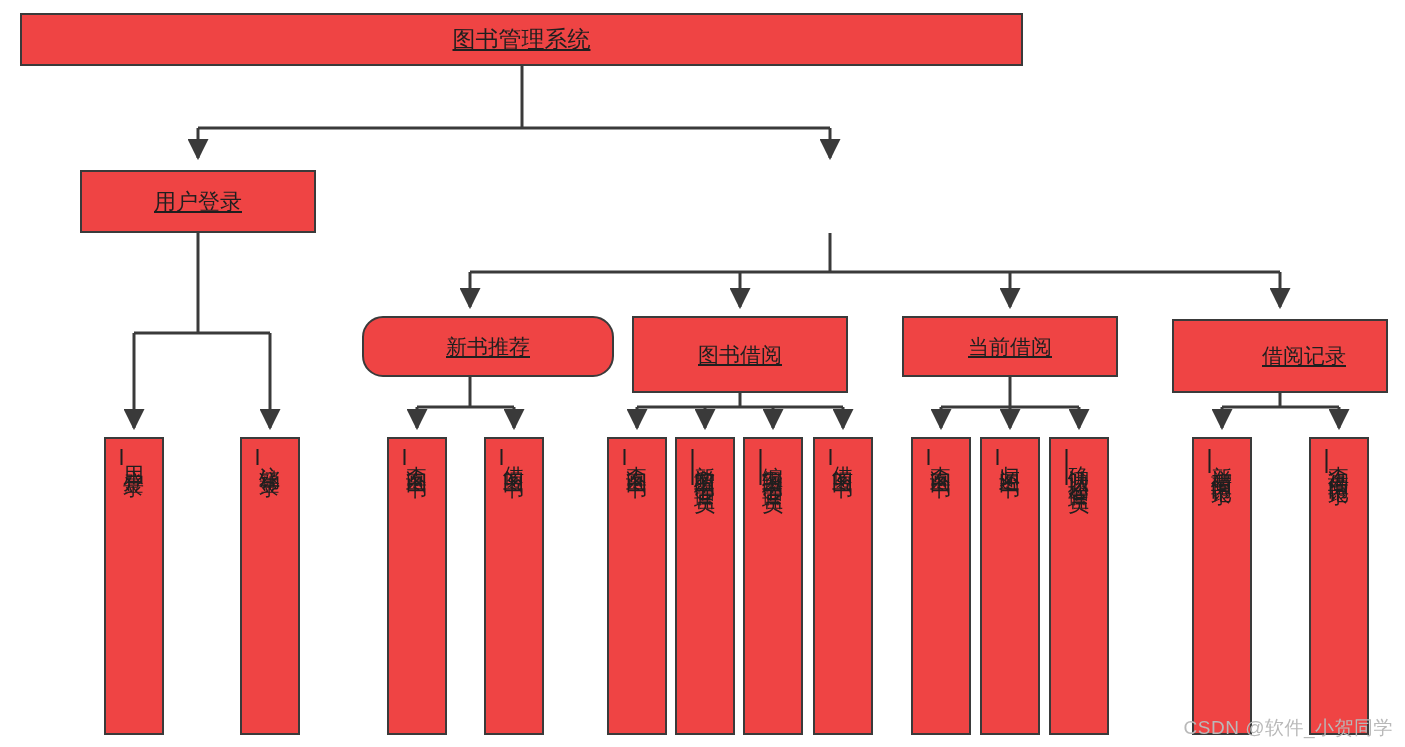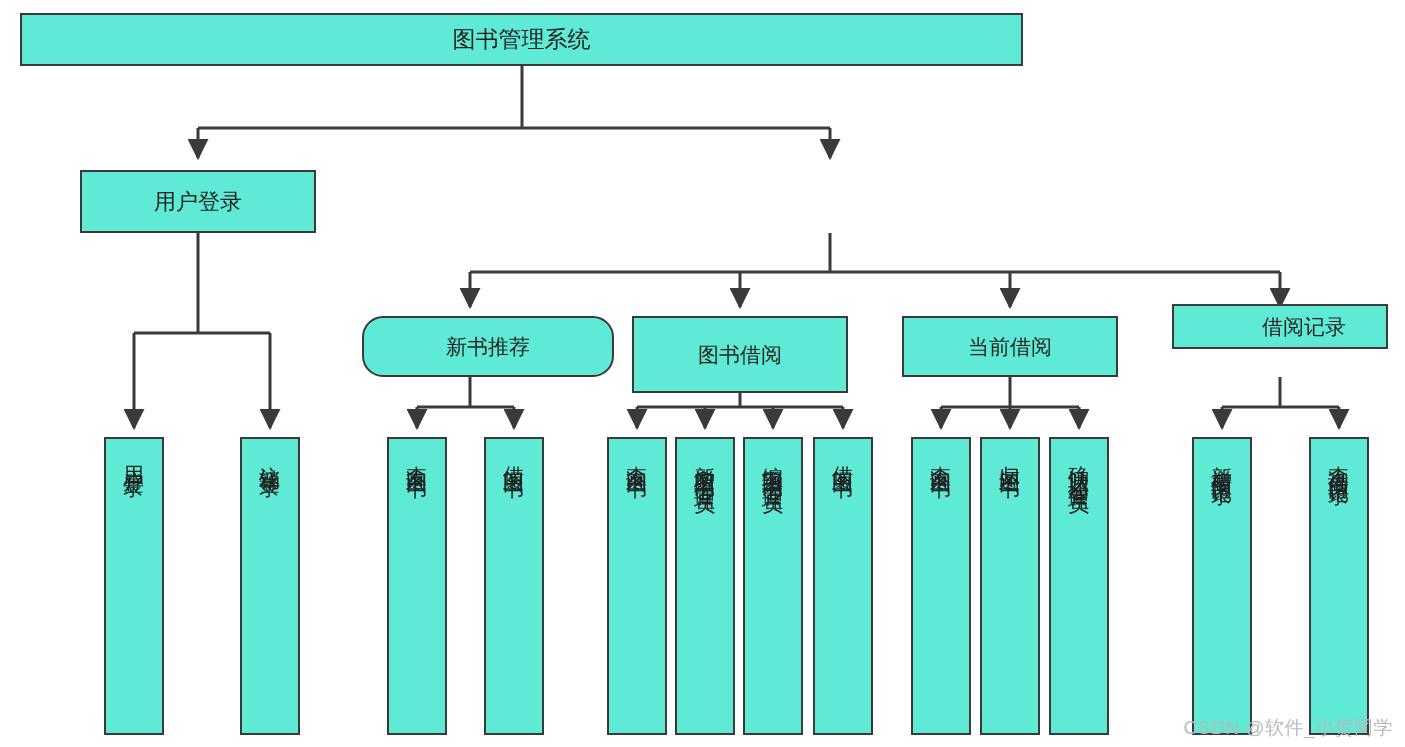--- a/index.html
+++ b/index.html
@@ -21,26 +21,27 @@
     position: absolute;
     left: 0;
     top: 0;
     width: 1405px;
     height: 747px;
     pointer-events: none;
   }
   .node {
     position: absolute;
     box-sizing: border-box;
-    background: #5eead4;
+    background: #ef4444;
     border: 2.5px solid #3a3a3a;
     display: flex;
     align-items: center;
     justify-content: center;
     color: #1f1f1f;
+    text-decoration: underline;
   }
   .node.root { font-size: 23px; }
   .node.lvl2 { font-size: 22px; }
   .node.lvl3 { font-size: 21px; }
   .node.leaf {
     font-size: 21px;
     align-items: flex-start;
     justify-content: center;
     padding-top: 10px;
   }
@@ -127,21 +128,21 @@
 
   <div class="node lvl3" style="left:362px; top:316px; width:252px; height:61px;border-radius:21px;">
     <span>新书推荐</span>
   </div>
   <div class="node lvl3" style="left:632px; top:316px; width:216px; height:77px;">
     <span>图书借阅</span>
   </div>
   <div class="node lvl3" style="left:902px; top:316px; width:216px; height:61px;">
     <span>当前借阅</span>
   </div>
-  <div class="node lvl3" style="left:1172px; top:304px; width:216px; height:45px;padding-left:48px;">
+  <div class="node lvl3" style="left:1172px; top:319px; width:216px; height:74px;padding-left:48px;">
     <span>借阅记录</span>
   </div>
 
   <div class="node leaf" style="left:104px; top:437px; width:60px; height:298px;">
     <span class="leaf-label">用户登录</span>
   </div>
   <div class="node leaf" style="left:240px; top:437px; width:60px; height:298px;">
     <span class="leaf-label">注销登录</span>
   </div>
 

